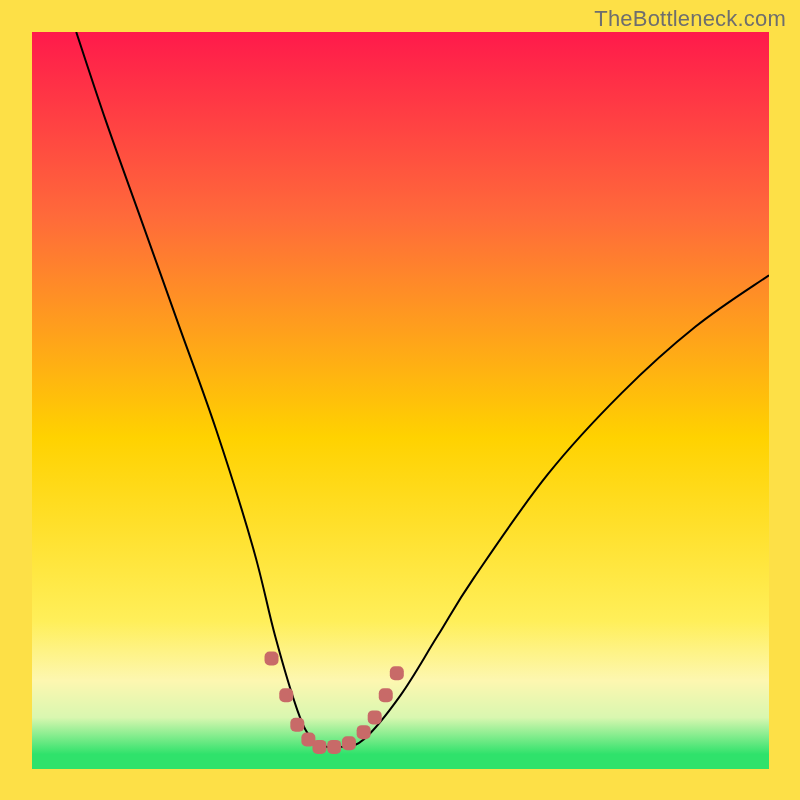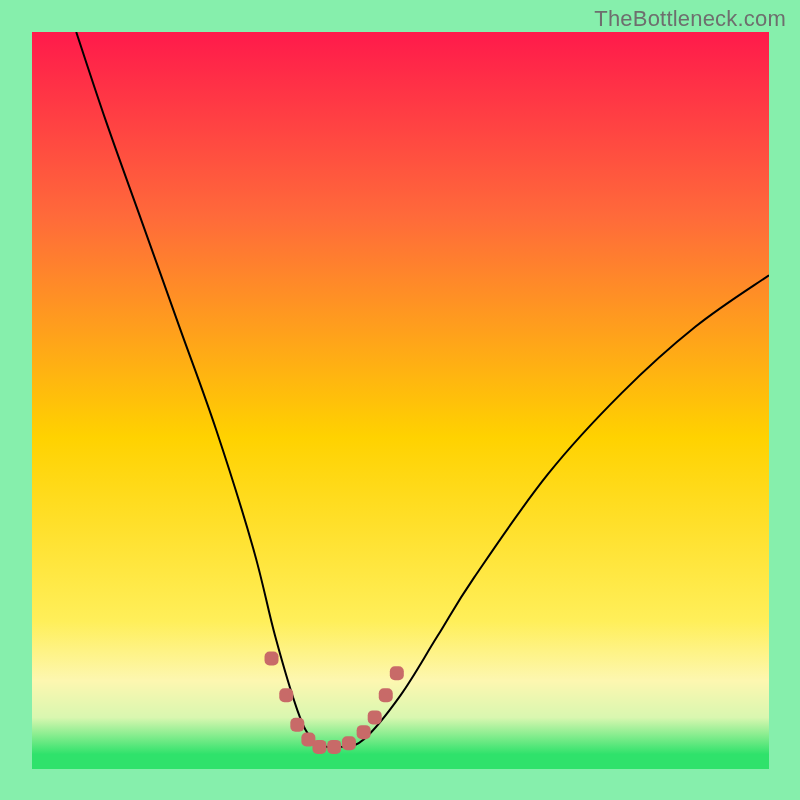--- a/index.html
+++ b/index.html
@@ -6,21 +6,21 @@
     margin: 0;
     padding: 0;
     width: 800px;
     height: 800px;
     background: #000;
     overflow: hidden;
   }
   .frame {
     position: absolute;
     inset: 0;
-    background: #86efac;
+    background: #fde047;
   }
   .plot {
     position: absolute;
     left: 32px;
     top: 32px;
     width: 737px;
     height: 737px;
     
     background: linear-gradient(
       to bottom,

